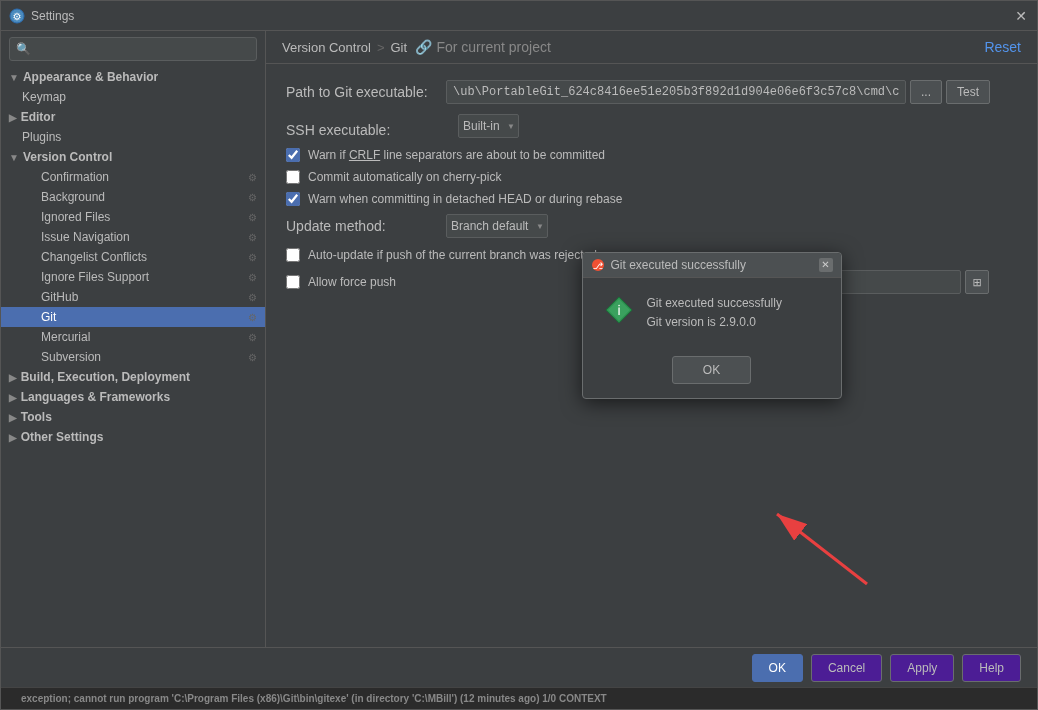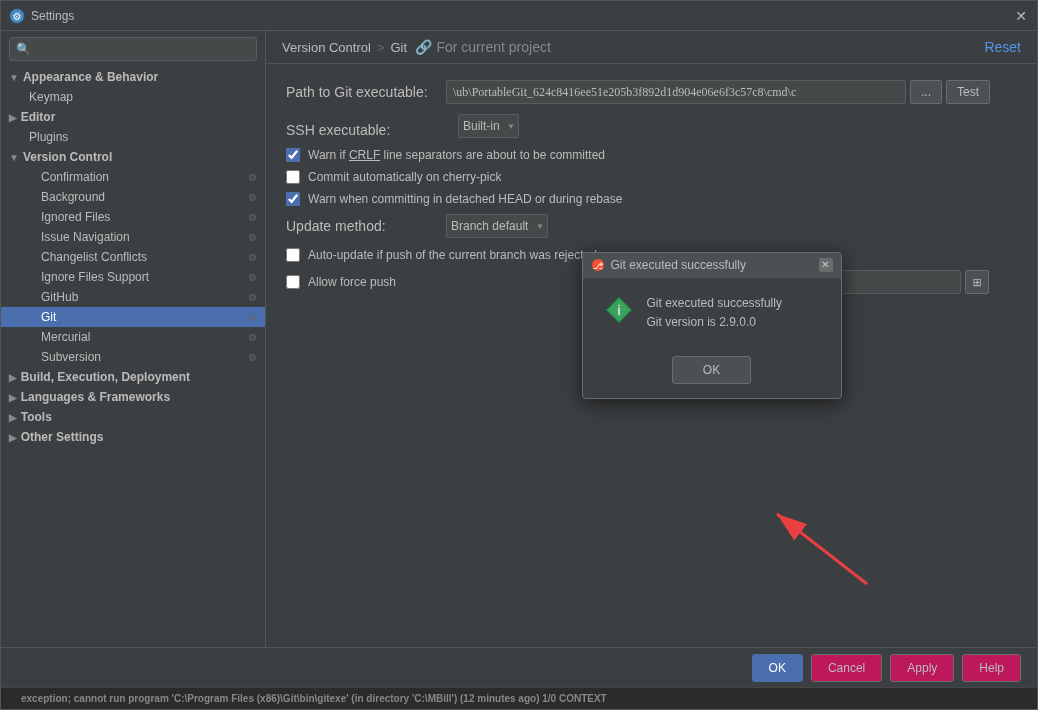--- a/index.html
+++ b/index.html
@@ -102,21 +102,21 @@
       font-size: 12px;
       white-space: nowrap;
     }
     .tree-item.selected { background: #4b6eaf; color: #ffffff; }
     .tree-item.parent { font-weight: bold; padding-left: 8px; }
     .tree-item .arrow {
       margin-right: 4px;
       font-size: 10px;
       color: #888;
     }
-    .tree-item.child { padding-left: 28px; }
+    .tree-item.child { padding-left: 21px; }
     .tree-item.child2 { padding-left: 40px; }
 
     .tree-icon {
       margin-left: auto;
       color: #666;
       font-size: 10px;
     }
 
     
     .right-panel {
@@ -184,21 +184,21 @@
       max-width: 460px;
       min-width: 200px;
       background: #45494a;
       border: 1px solid #5a5d5e;
       border-radius: 2px;
       color: #bbbbbb;
       font-size: 12px;
       padding: 3px 6px;
       height: 24px;
       outline: none;
-      font-family: Liberation Serif, serif;
+      font-family: Liberation Mono, monospace;
     }
 
     .browse-btn, .test-btn {
       background: #4c5052;
       border: 1px solid #6a6d6e;
       border-radius: 2px;
       color: #bbbbbb;
       font-size: 12px;
       padding: 2px 10px;
       cursor: pointer;
@@ -314,21 +314,21 @@
       font-weight: bold;
     }
     .status-text {
       font-size: 10px;
       color: #888;
       white-space: nowrap;
       overflow: hidden;
     }
 
     .bottom-btn {
-      background: #be185d;
+      background: #4c1d95;
       border: 1px solid #6a6d6e;
       border-radius: 3px;
       color: #bbbbbb;
       font-size: 12px;
       padding: 4px 16px;
       cursor: pointer;
       height: 28px;
     }
     .bottom-btn.primary {
       background: #4b6eaf;

